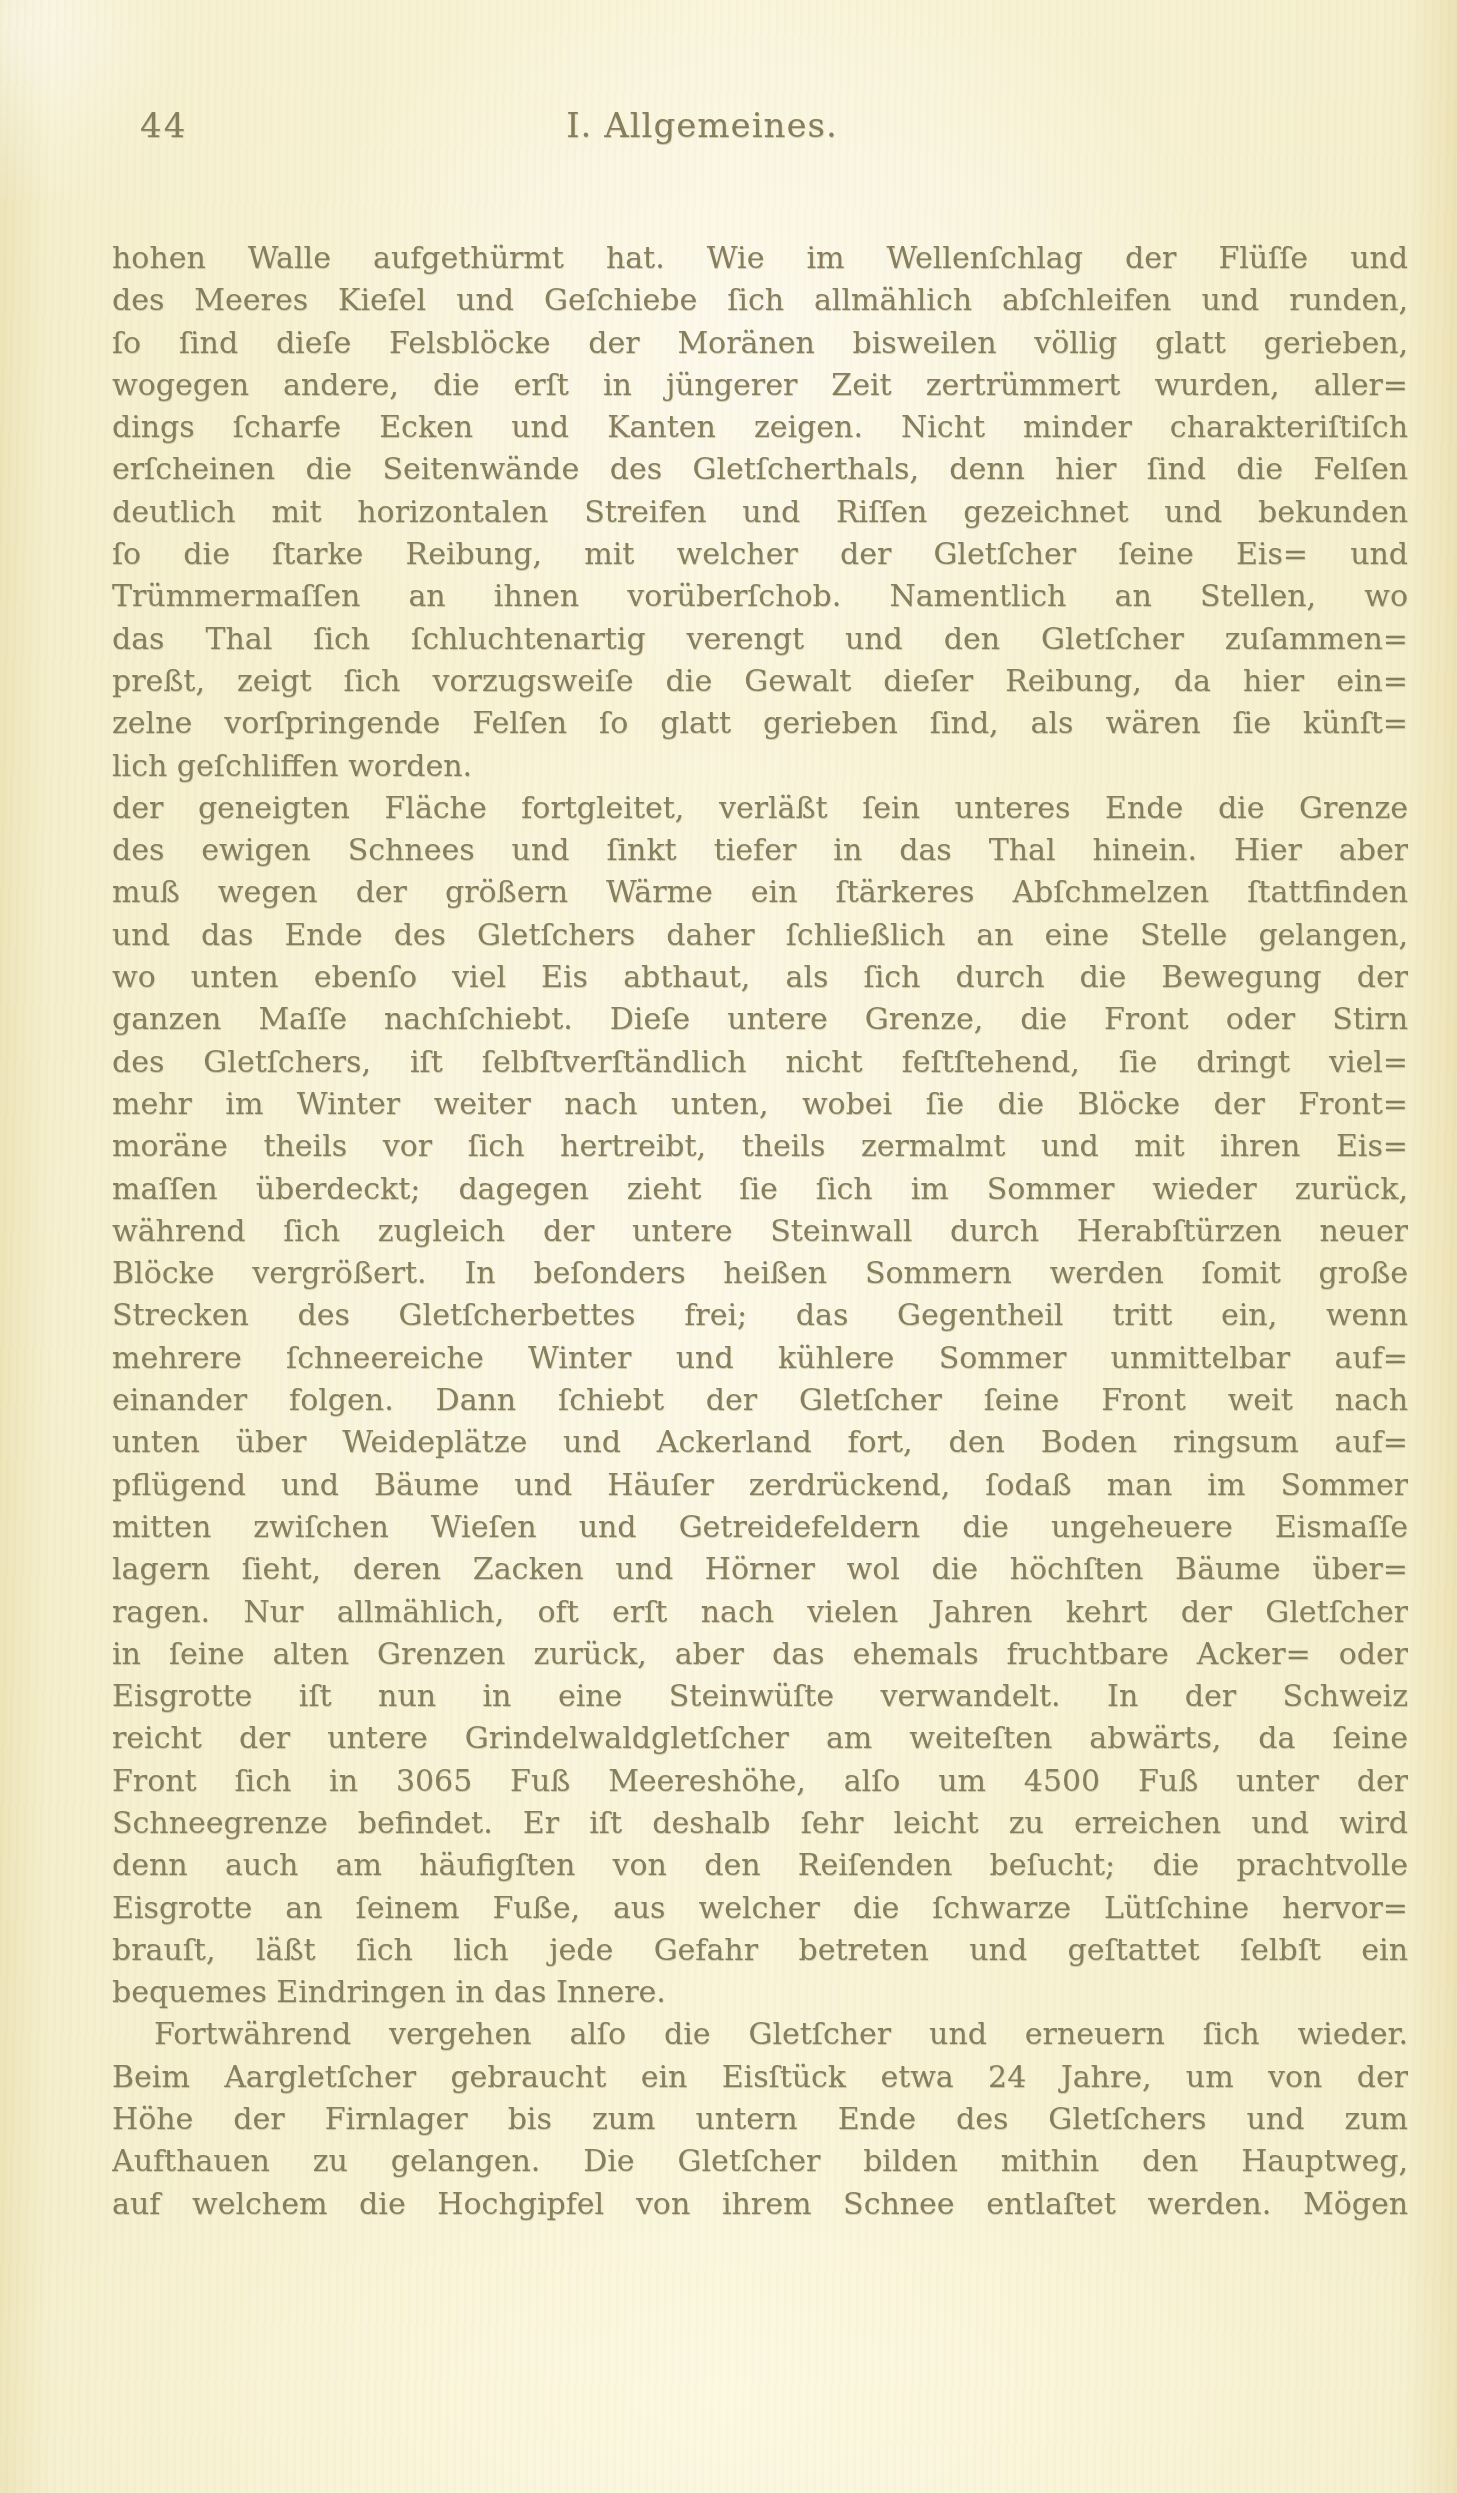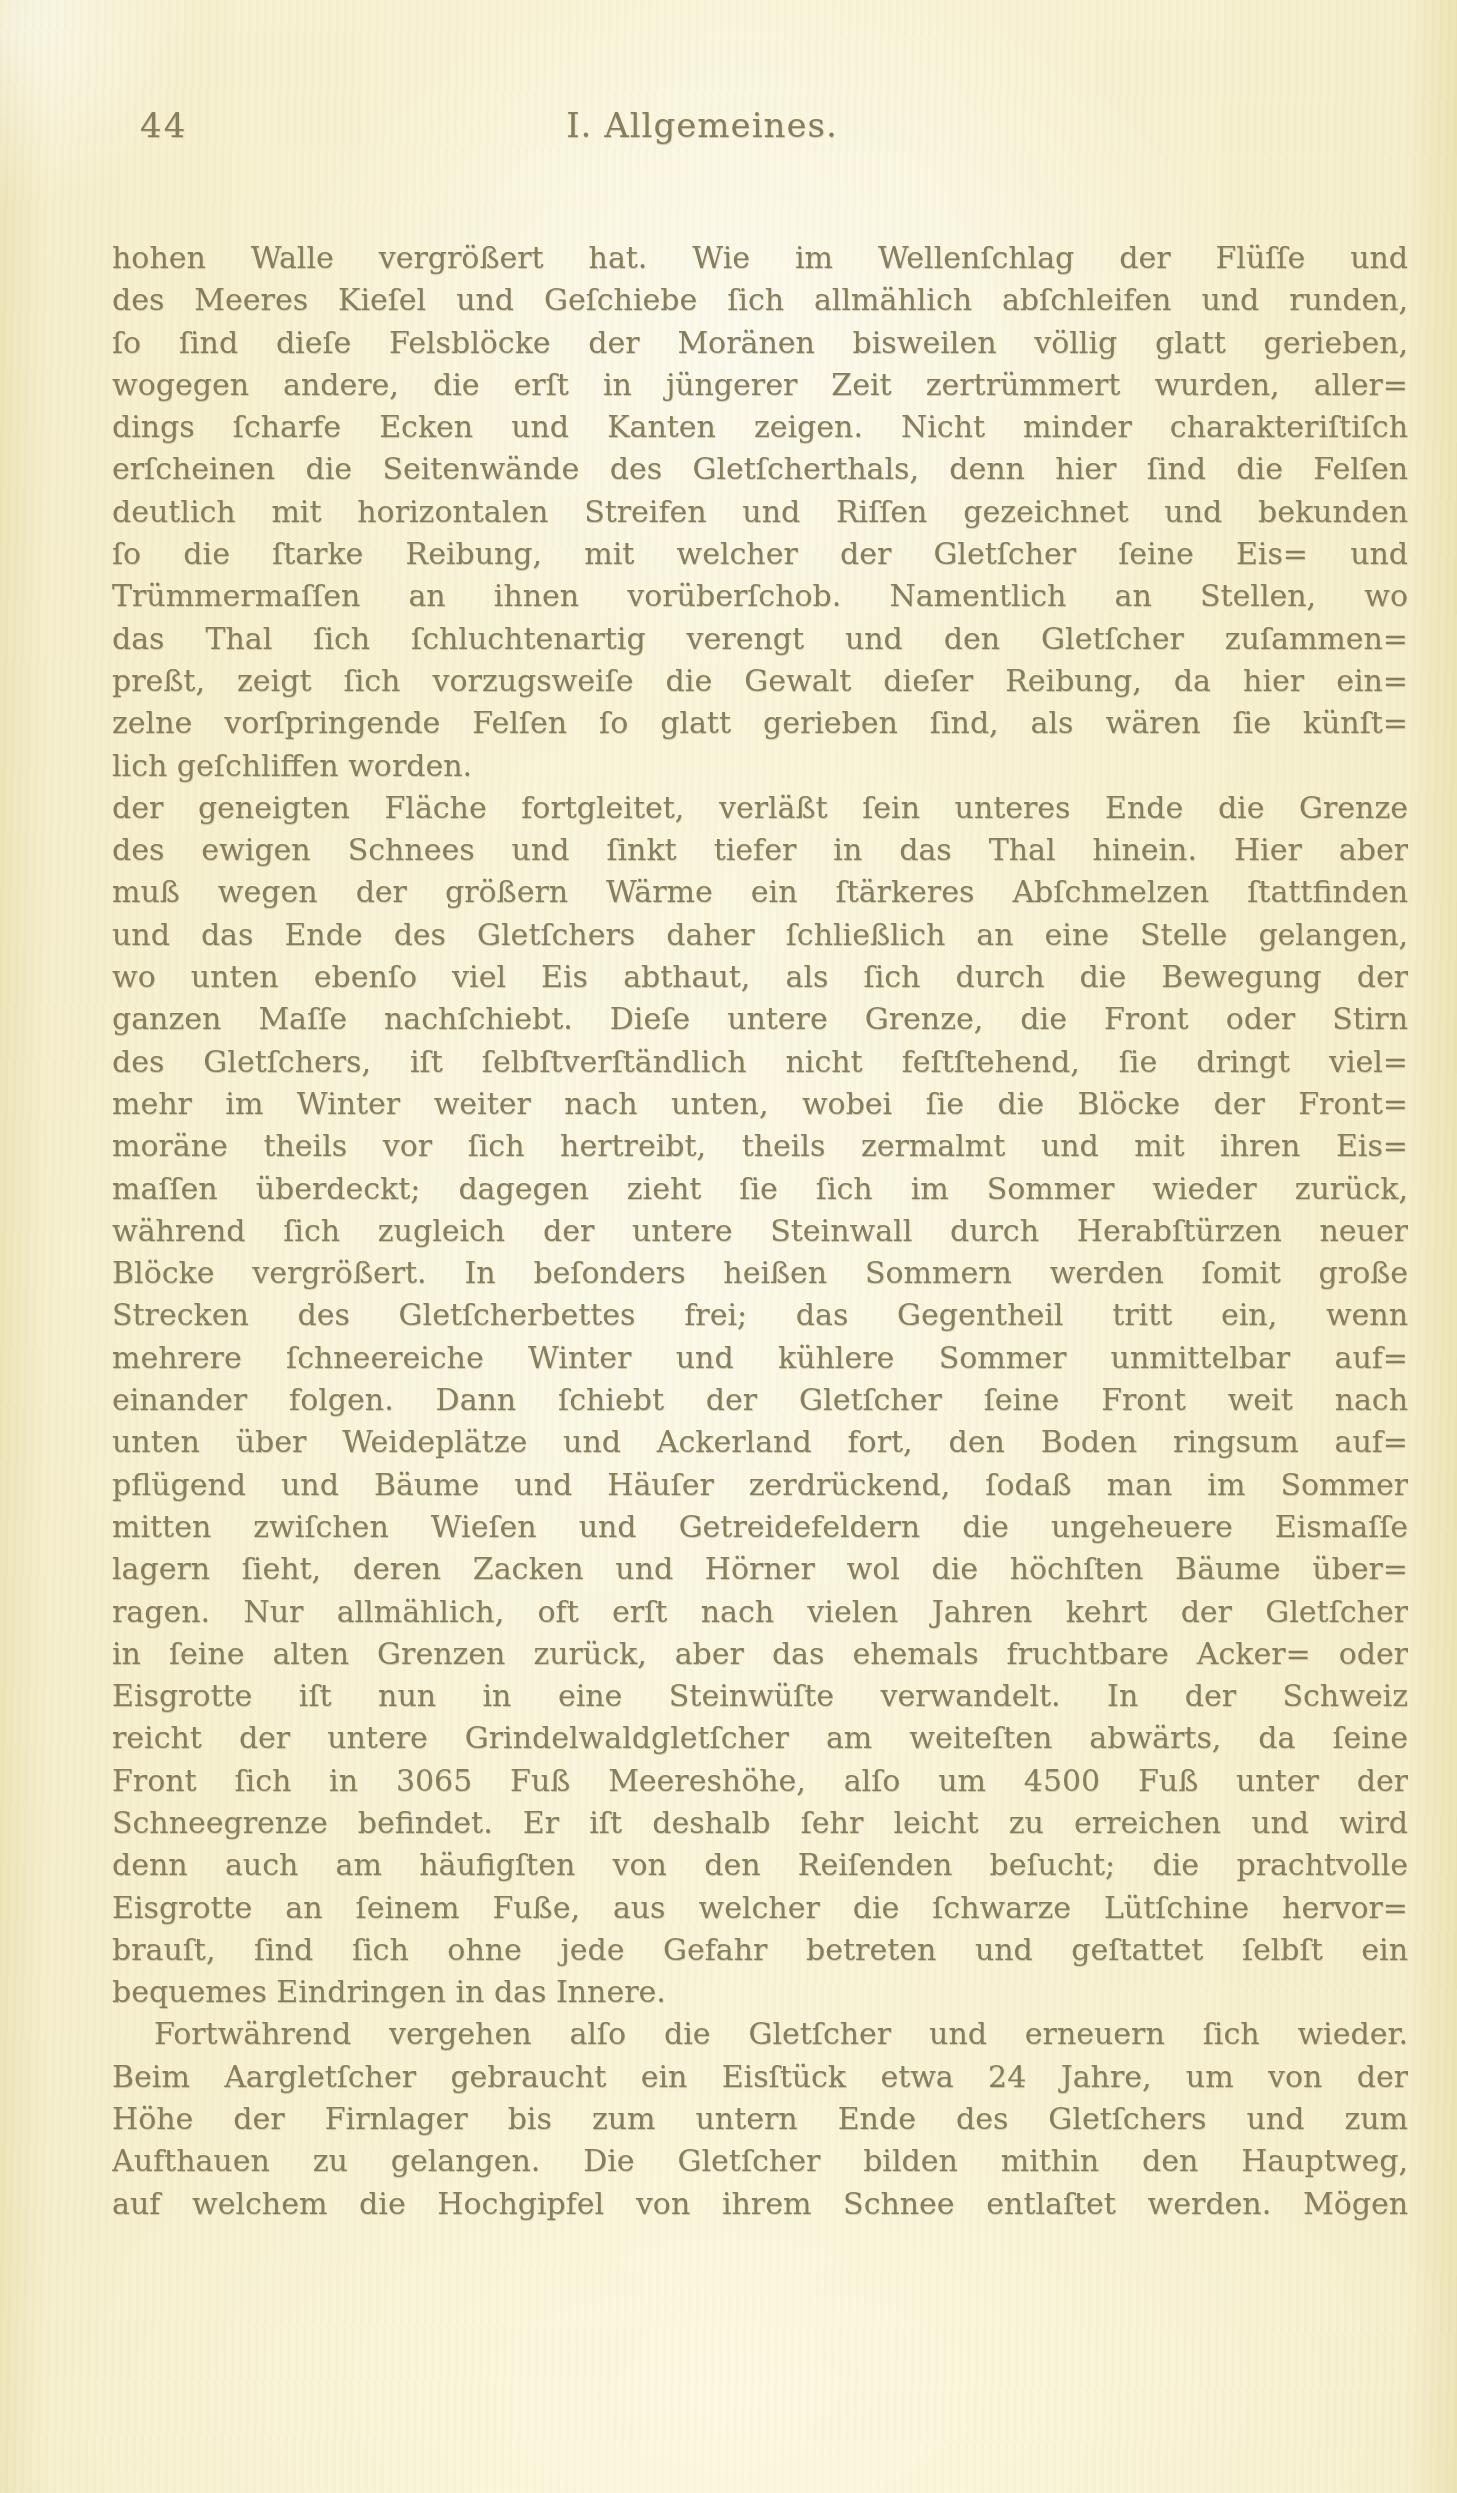--- a/index.html
+++ b/index.html
@@ -79,21 +79,21 @@
 <div class="page">
 
   <header class="running-head inked">
     <span class="pagenum">44</span>
     <span class="running-title">I. Allgemeines.</span>
   </header>
 
   <main class="textblock inked">
 
     <div class="para">
-      <div class="ln">hohen Walle vergrößert hat. Wie im Wellenſchlag der Flüſſe und</div>
+      <div class="ln">hohen Walle aufgethürmt hat. Wie im Wellenſchlag der Flüſſe und</div>
       <div class="ln">des Meeres Kieſel und Geſchiebe ſich allmählich abſchleifen und runden,</div>
       <div class="ln">ſo ſind dieſe Felsblöcke der Moränen bisweilen völlig glatt gerieben,</div>
       <div class="ln">wogegen andere, die erſt in jüngerer Zeit zertrümmert wurden, aller=</div>
       <div class="ln">dings ſcharfe Ecken und Kanten zeigen. Nicht minder charakteriſtiſch</div>
       <div class="ln">erſcheinen die Seitenwände des Gletſcherthals, denn hier ſind die Felſen</div>
       <div class="ln">deutlich mit horizontalen Streifen und Riſſen gezeichnet und bekunden</div>
       <div class="ln">ſo die ſtarke Reibung, mit welcher der Gletſcher ſeine Eis= und</div>
       <div class="ln">Trümmermaſſen an ihnen vorüberſchob. Namentlich an Stellen, wo</div>
       <div class="ln">das Thal ſich ſchluchtenartig verengt und den Gletſcher zuſammen=</div>
       <div class="ln">preßt, zeigt ſich vorzugsweiſe die Gewalt dieſer Reibung, da hier ein=</div>
@@ -122,21 +122,21 @@
       <div class="ln">mitten zwiſchen Wieſen und Getreidefeldern die ungeheuere Eismaſſe</div>
       <div class="ln">lagern ſieht, deren Zacken und Hörner wol die höchſten Bäume über=</div>
       <div class="ln">ragen. Nur allmählich, oft erſt nach vielen Jahren kehrt der Gletſcher</div>
       <div class="ln">in ſeine alten Grenzen zurück, aber das ehemals fruchtbare Acker= oder</div>
       <div class="ln">Eisgrotte iſt nun in eine Steinwüſte verwandelt. In der Schweiz</div>
       <div class="ln">reicht der untere Grindelwaldgletſcher am weiteſten abwärts, da ſeine</div>
       <div class="ln">Front ſich in 3065 Fuß Meereshöhe, alſo um 4500 Fuß unter der</div>
       <div class="ln">Schneegrenze befindet. Er iſt deshalb ſehr leicht zu erreichen und wird</div>
       <div class="ln">denn auch am häufigſten von den Reiſenden beſucht; die prachtvolle</div>
       <div class="ln">Eisgrotte an ſeinem Fuße, aus welcher die ſchwarze Lütſchine hervor=</div>
-      <div class="ln">brauſt, ſind ſich ohne jede Gefahr betreten und geſtattet ſelbſt ein</div>
+      <div class="ln">brauſt, läßt ſich lich jede Gefahr betreten und geſtattet ſelbſt ein</div>
       <div class="ln short">bequemes Eindringen in das Innere.</div>
     </div>
 
     <div class="para">
       <div class="ln first">Fortwährend vergehen alſo die Gletſcher und erneuern ſich wieder.</div>
       <div class="ln">Beim Aargletſcher gebraucht ein Eisſtück etwa 24 Jahre, um von der</div>
       <div class="ln">Höhe der Firnlager bis zum untern Ende des Gletſchers und zum</div>
       <div class="ln">Aufthauen zu gelangen. Die Gletſcher bilden mithin den Hauptweg,</div>
       <div class="ln">auf welchem die Hochgipfel von ihrem Schnee entlaſtet werden. Mögen</div>
     </div>

